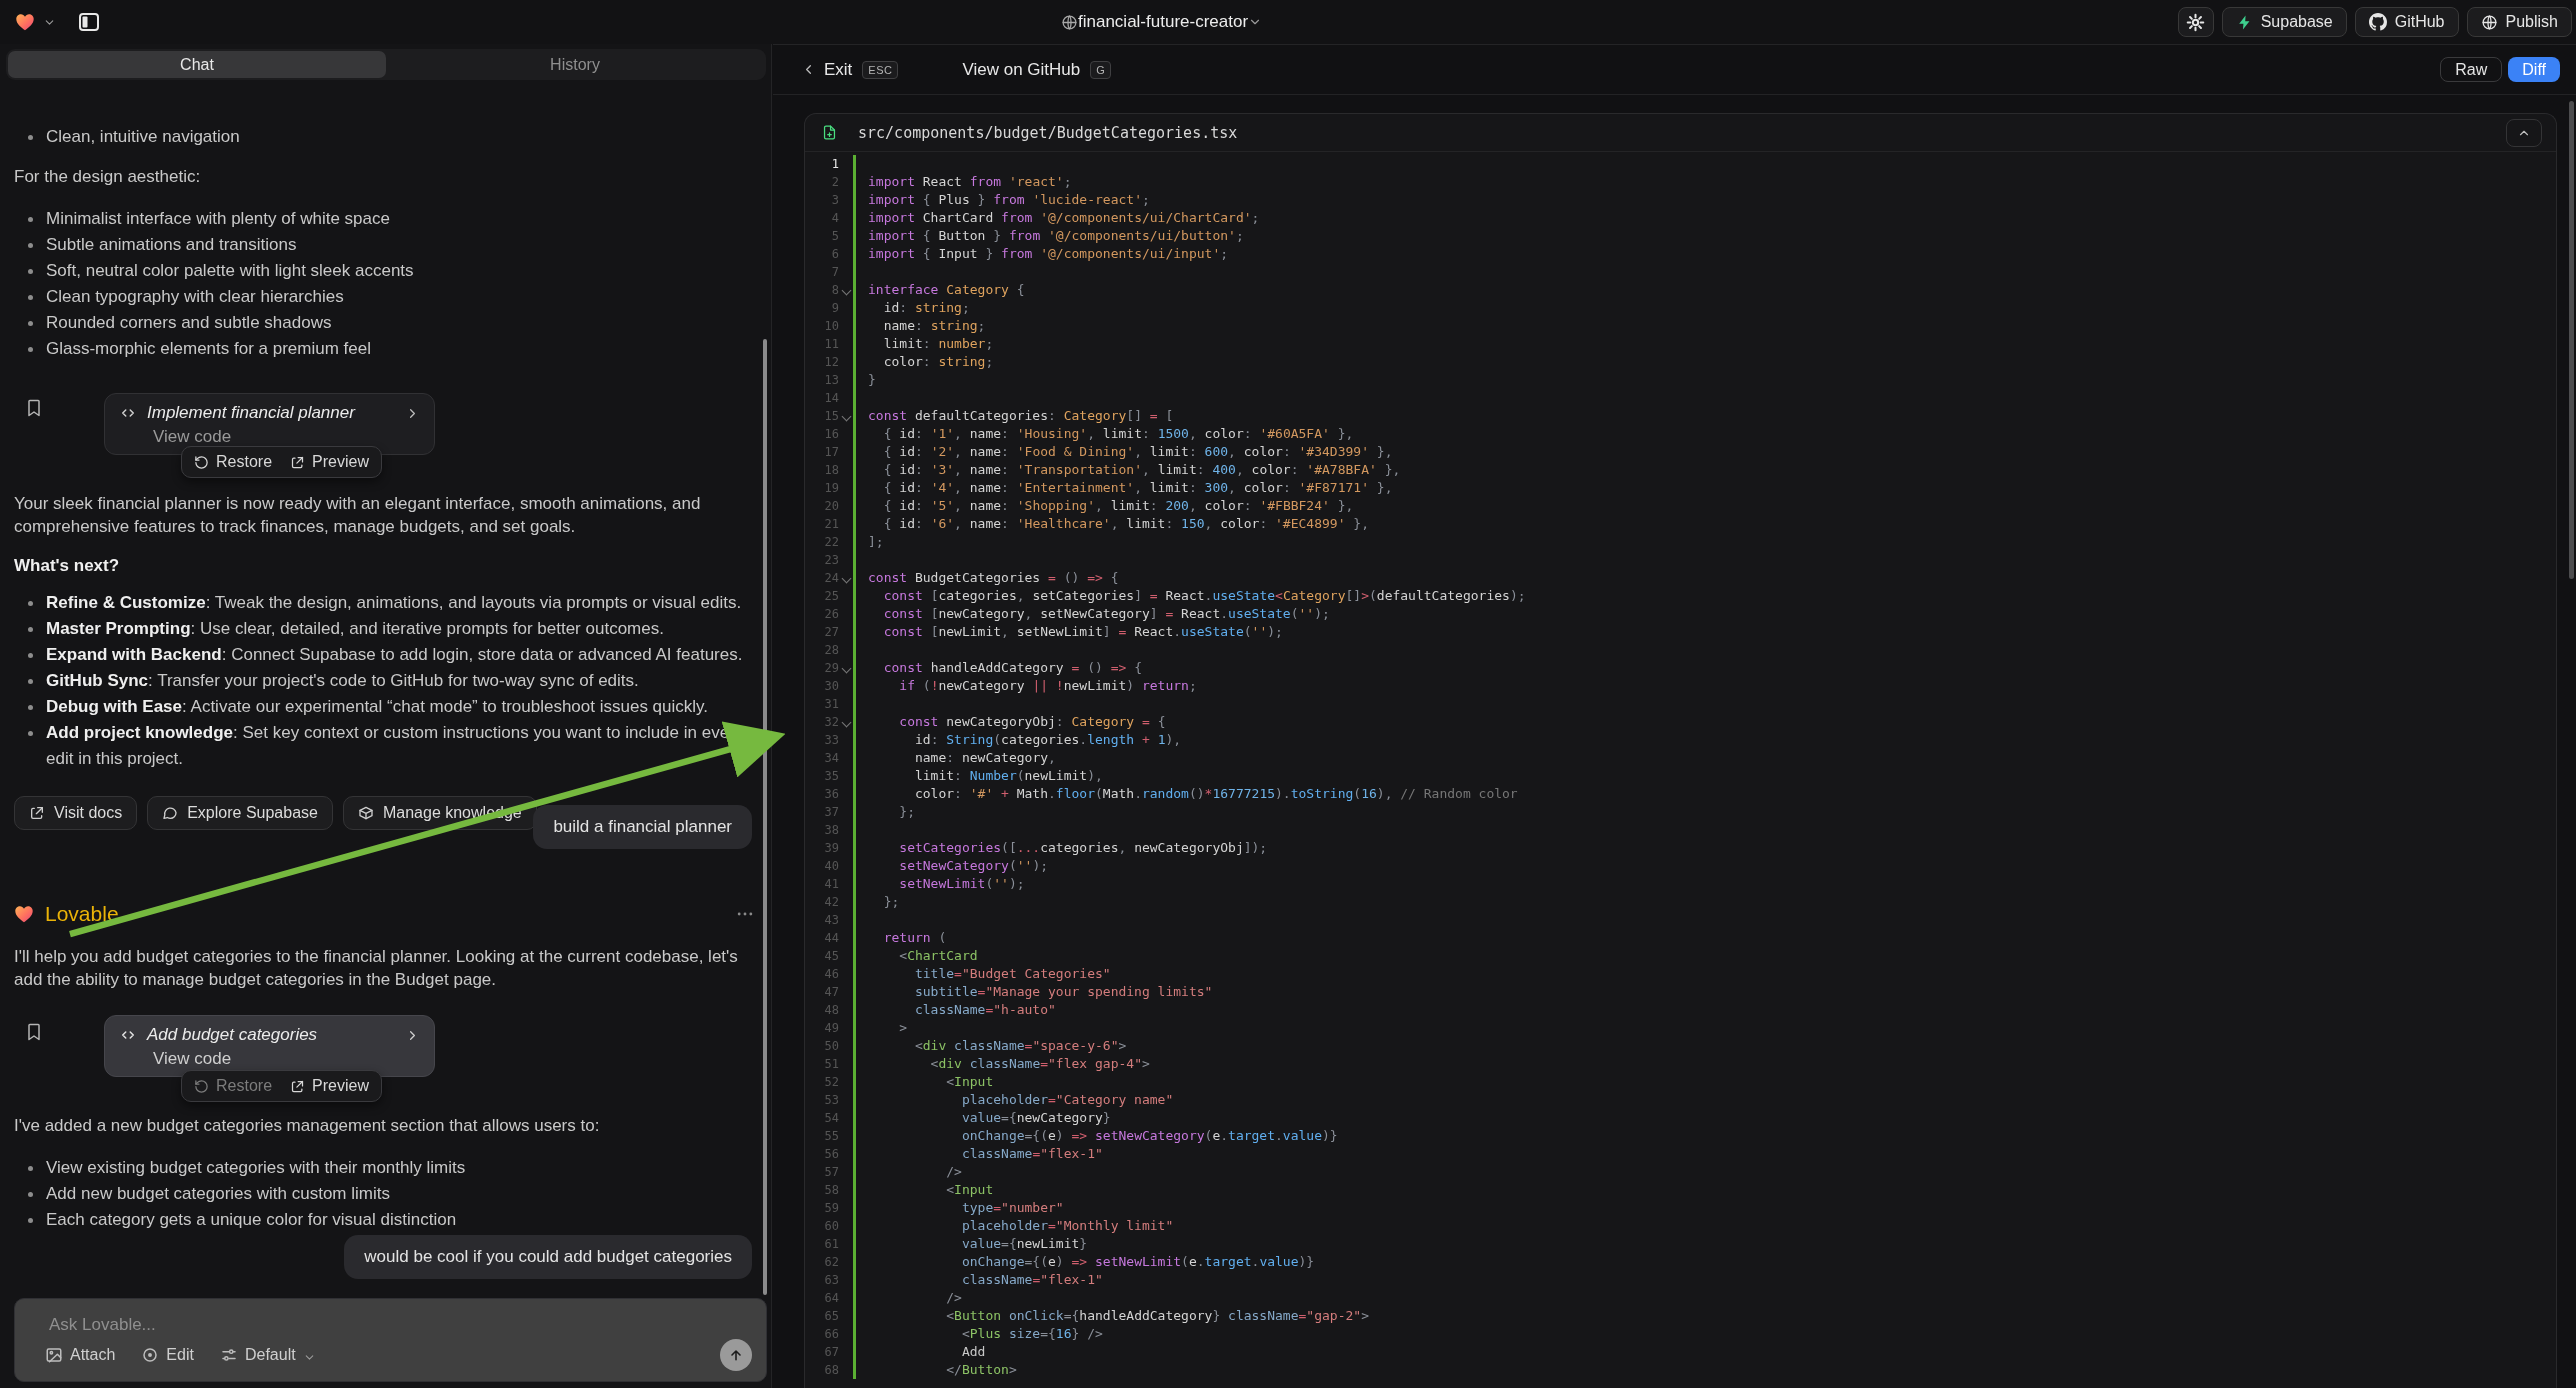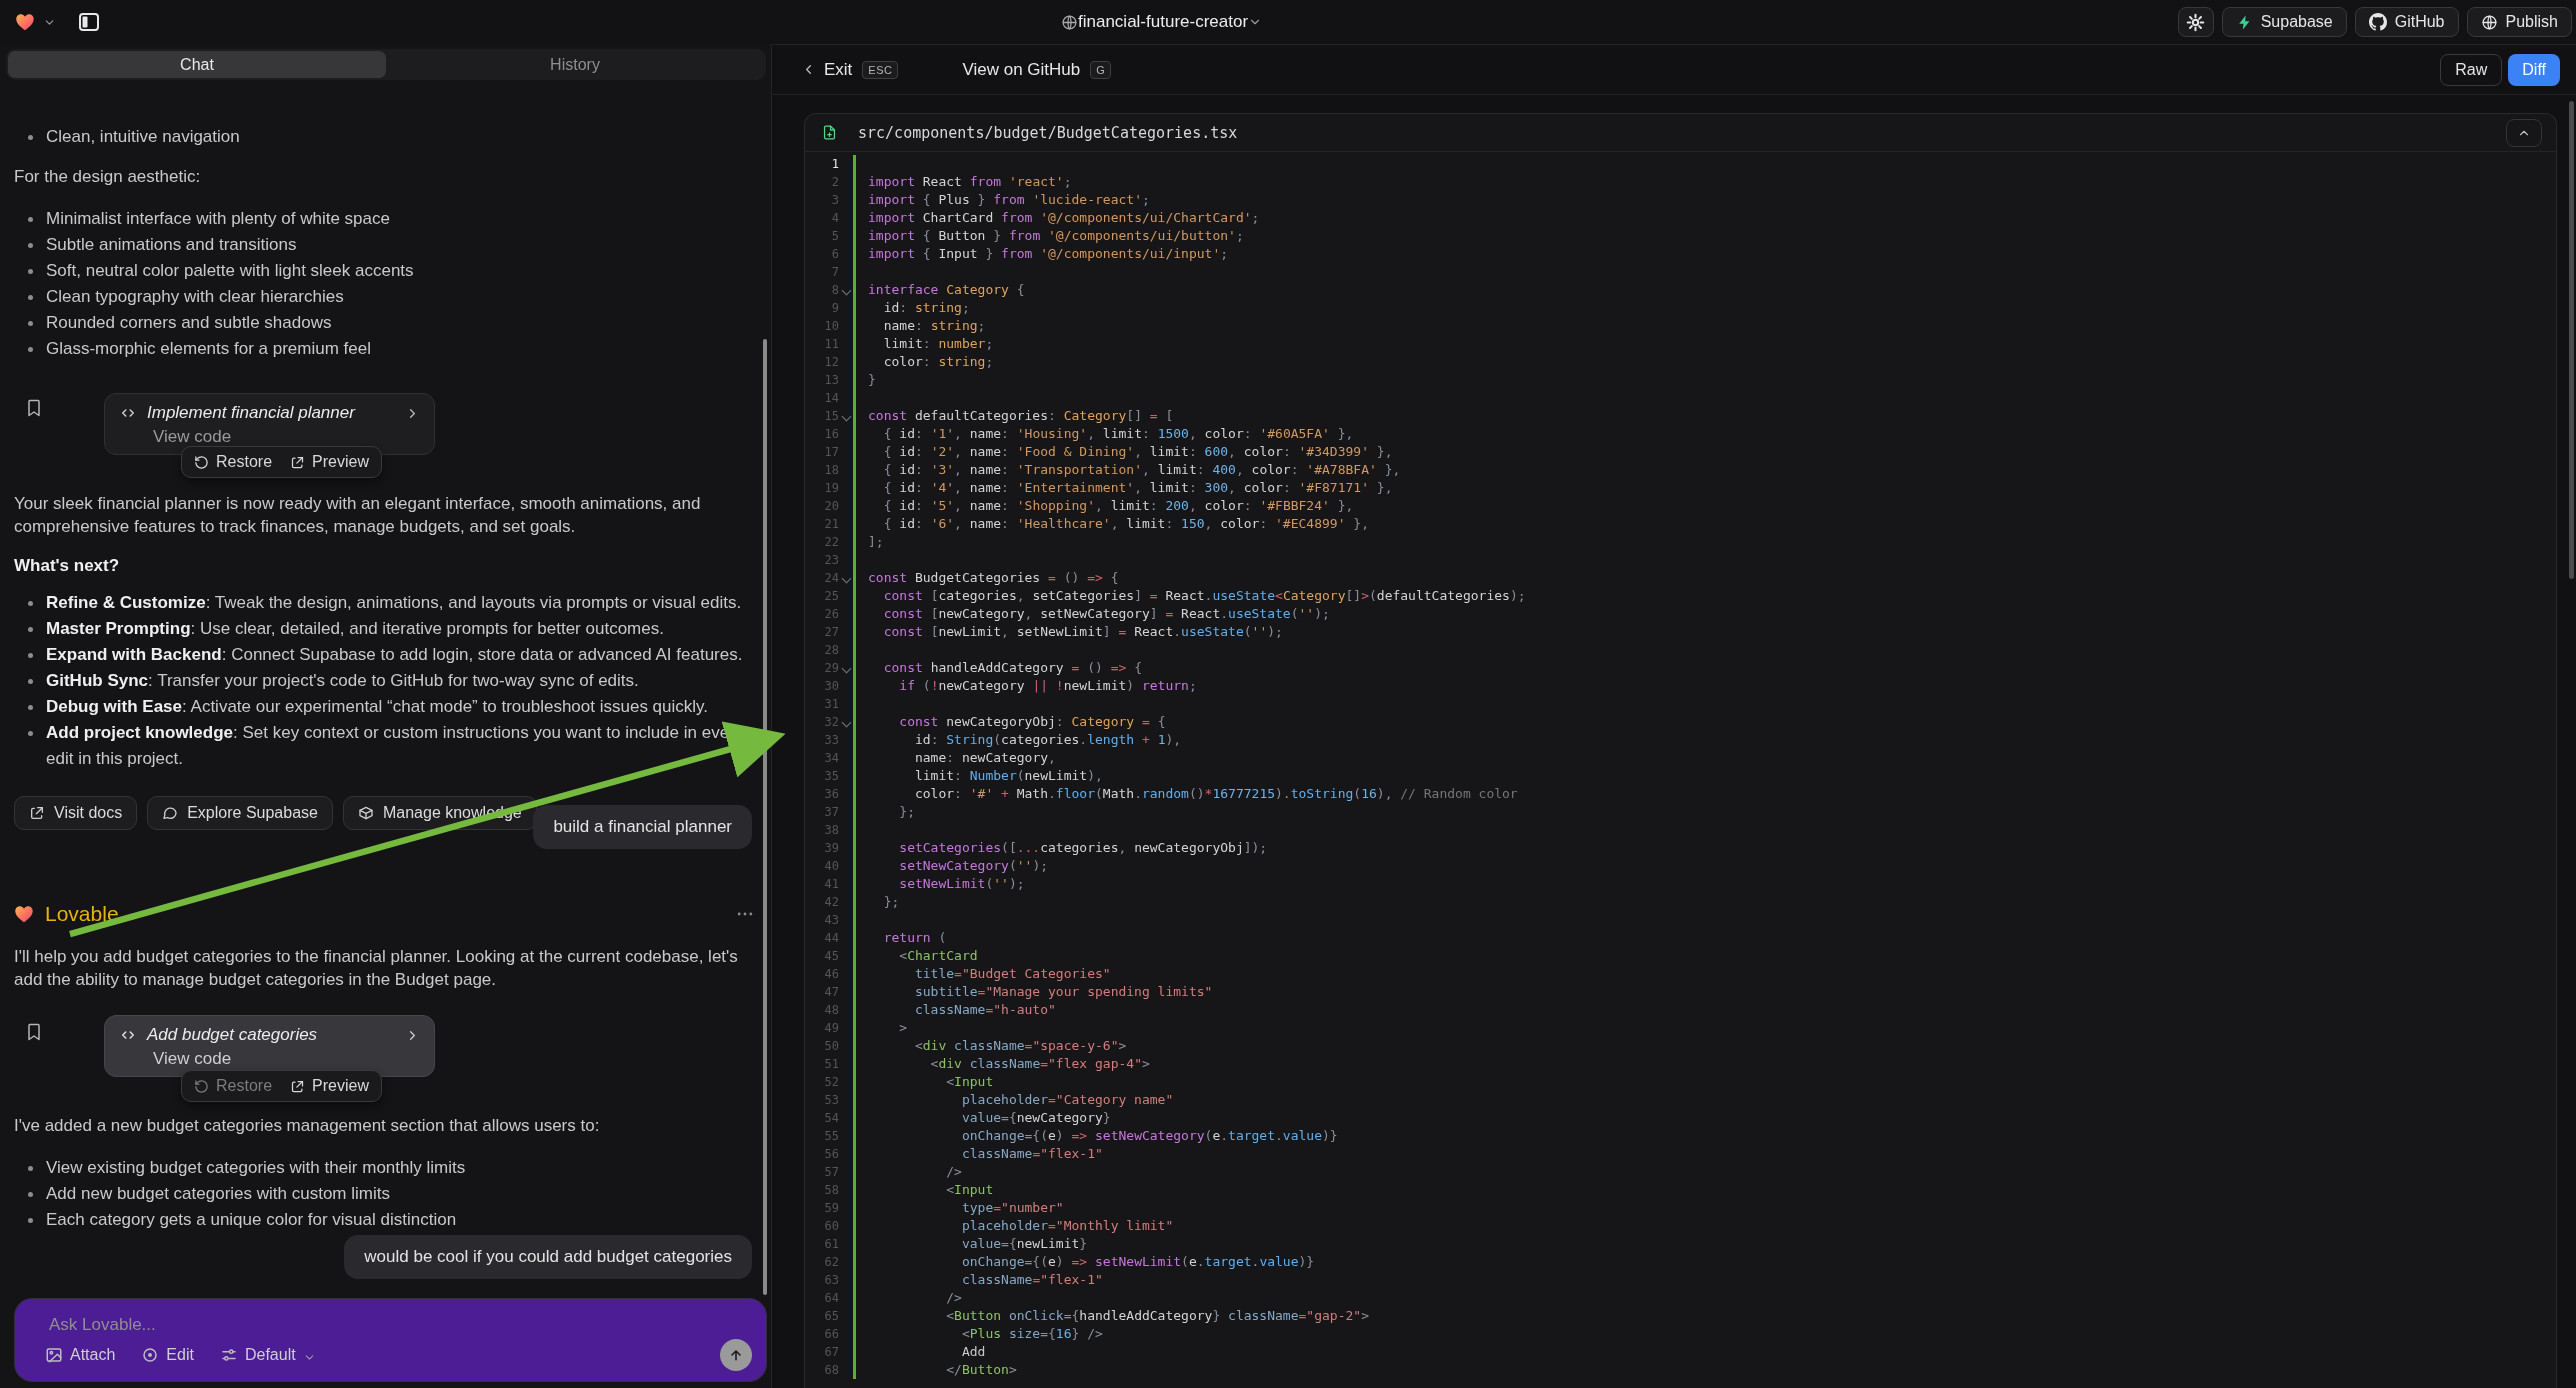--- a/index.html
+++ b/index.html
@@ -47,36 +47,36 @@
   .pillrow .act { display:inline-flex; align-items:center; gap:7px; font-size:16px; color:#d8d8d8; cursor:pointer; }
   .pillrow .act.dim { color:#7c7c7c; }
 
   .actionbtn { display:inline-flex; align-items:center; gap:9px; height:34px; padding:0 14px; background:#1d1d1f; border:1px solid #343436; border-radius:10px; font-size:16px; color:#dcdcdc; cursor:pointer; }
   .bubble { position:absolute; right:19px; background:#2a2a2e; border-radius:14px; padding:12px 20px; font-size:17px; color:#e3e3e3; max-width:558px; }
   .lovable-row { position:absolute; left:13px; right:16px; display:flex; align-items:center; gap:10px; }
   .lovable-name { font-size:21px; color:#eab308; }
   .more { margin-left:auto; width:20px; height:20px; color:#8a8a8a; cursor:pointer; }
 
   
-  #composer { position:absolute; left:14px; top:1254px; width:753px; height:84px; background:#4c1d95; border:1px solid #303034; border-radius:18px; }
+  #composer { position:absolute; left:14px; top:1254px; width:753px; height:84px; background:#404040; border:1px solid #303034; border-radius:10px; }
   #composer .ph { position:absolute; left:34px; top:16px; font-size:17px; color:#8f8f8f; }
   .comp-row { position:absolute; left:30px; right:14px; bottom:10px; display:flex; align-items:center; gap:26px; }
   .comp-item { display:inline-flex; align-items:flex-end; gap:7px; font-size:16px; color:#cfcfcf; cursor:pointer; }
   #send-btn { margin-left:auto; width:32px; height:32px; border-radius:50%; background:#9a9a9a; display:flex; align-items:center; justify-content:center; color:#1c1c1c; cursor:pointer; }
 
   #chat-scrollbar { position:absolute; right:4px; top:295px; width:4px; height:956px; border-radius:2px; background:rgba(255,255,255,.5); }
   #arrow-svg { position:absolute; left:0; top:0; width:797px; height:1344px; pointer-events:none; z-index:6; }
 
   
   #code-header { position:absolute; left:0; top:0; width:100%; height:50px; display:flex; align-items:center; border-bottom:1px solid #232325; padding:0 16px 0 28px; gap:10px; }
   .kbd { font-size:11px; color:#b4b4b4; border:1px solid #3f3f41; background:#1b1b1d; border-radius:4px; padding:2px 5px; letter-spacing:0.5px; }
   .hdr-link { display:inline-flex; align-items:center; gap:8px; font-size:17px; color:#e8e8e8; cursor:pointer; }
   .hdr-gap { width:44px; }
   .rawdiff { margin-left:auto; display:flex; gap:6px; }
-  .rd-btn { height:32px; padding:0 14px; border-radius:8px; font-size:16px; display:flex; align-items:center; cursor:pointer; }
+  .rd-btn { height:25px; padding:0 14px; border-radius:8px; font-size:16px; display:flex; align-items:center; cursor:pointer; }
   .rd-raw { border:1px solid #3a3a3c; color:#e4e4e4; background:transparent; }
   .rd-diff { background:#3b82f6; color:#fff; }
 
   #file-card { position:absolute; left:31px; top:68px; width:1753px; height:1277px; background:#161618; border:1px solid #2a2a2c; border-radius:12px 12px 0 0; border-bottom:none; overflow:hidden; }
   #file-row { height:38px; display:flex; align-items:center; padding:0 14px 0 16px; border-bottom:1px solid #242426; }
   #file-path { font-family:"DejaVu Sans Mono", monospace; font-size:15px; color:#d8d8d8; margin-left:20px; flex:1; }
   #collapse-btn { width:36px; height:28px; border:1px solid #343436; border-radius:8px; display:flex; align-items:center; justify-content:center; color:#bdbdbd; cursor:pointer; }
 
   #code-lines { padding-top:3px; }
   .cl { display:flex; height:18px; }

